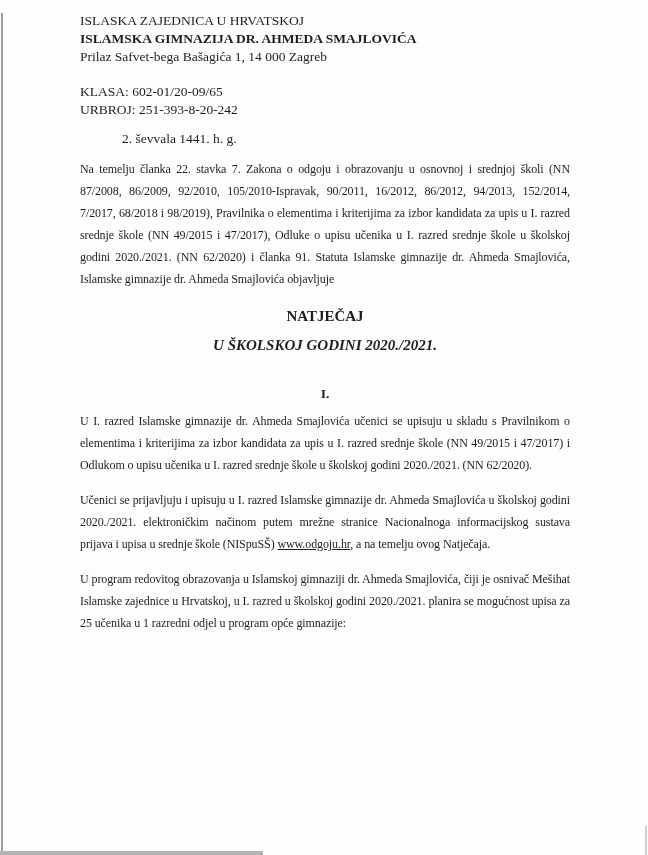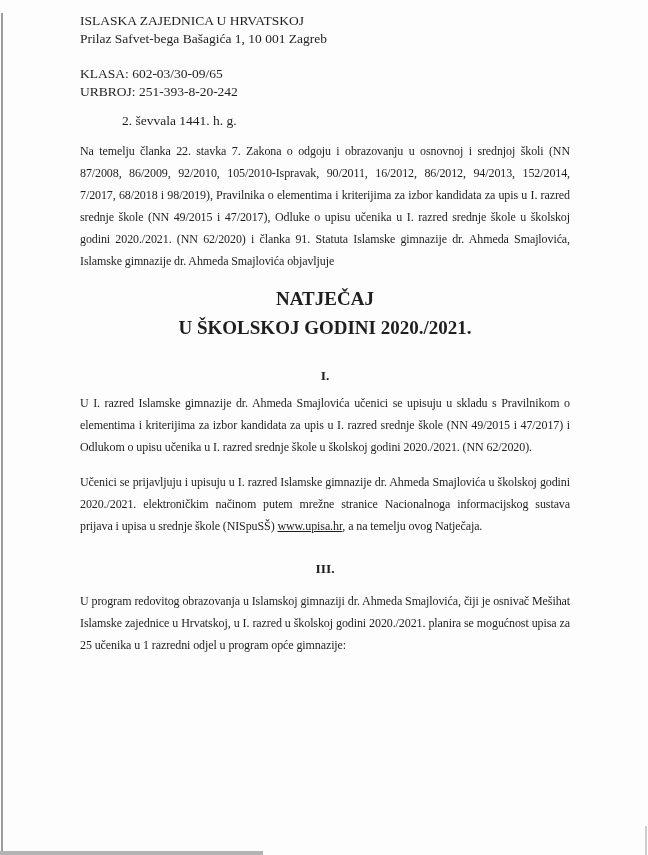--- a/index.html
+++ b/index.html
@@ -22,25 +22,25 @@
   .date-block{margin-top:11px;}
   .indent{padding-left:42px;}
   .para{
     font-size:12px;line-height:22px;
     text-align:justify;margin:0;
     letter-spacing:-0.1px;
   }
   .intro{margin-top:10px;}
   .title-line{
     text-align:center;font-weight:bold;
-    font-size:19px;line-height:17px;margin:0;
+    font-size:15px;line-height:17px;margin:0;
   }
   .t1{margin-top:18px;}
   .t2{margin-top:10px;}
-  .t3{margin-top:12px;}
+  .t3{margin-top:12px;font-style:italic;}
   .section-num{
     text-align:center;font-weight:bold;
     font-size:13.5px;line-height:16px;margin:0;
   }
   .s1{margin-top:32px;}
   .sp1{margin-top:8px;}
   .s2{margin-top:18px;}
   .sp2{margin-top:13px;}
   .s3{margin-top:24px;}
   .sp3{margin-top:13px;}
@@ -56,39 +56,39 @@
 <div class="page">
 
   <div class="edge-left"></div>
   <div class="edge-bottom"></div>
   <div class="edge-right"></div>
 
   <div class="content">
 
     <div>
       <div class="hdr-line">ISLASKA ZAJEDNICA U HRVATSKOJ</div>
-      <div class="hdr-line">Prilaz Safvet-bega Bašagića 1, 10 001 Zagreb</div>
+      <div class="hdr-line bold">ISLAMSKA GIMNAZIJA DR. AHMEDA SMAJLOVIĆA</div>
+      <div class="hdr-line">Prilaz Safvet-bega Bašagića 1, 14 000 Zagreb</div>
     </div>
 
     <div class="ref-block">
-      <div class="hdr-line">KLASA: 602-03/30-09/65</div>
+      <div class="hdr-line">KLASA: 602-01/20-09/65</div>
       <div class="hdr-line">URBROJ: 251-393-8-20-242</div>
     </div>
 
     <div class="date-block">
       <div class="hdr-line indent">2. ševvala 1441. h. g.</div>
     </div>
 
     <p class="para intro">Na temelju članka 22. stavka 7. Zakona o odgoju i obrazovanju u osnovnoj i srednjoj školi (NN 87/2008, 86/2009, 92/2010, 105/2010-Ispravak, 90/2011, 16/2012, 86/2012, 94/2013, 152/2014, 7/2017, 68/2018 i 98/2019), Pravilnika o elementima i kriterijima za izbor kandidata za upis u I. razred srednje škole (NN 49/2015 i 47/2017), Odluke o upisu učenika u I. razred srednje škole u školskoj godini 2020./2021. (NN 62/2020) i članka 91. Statuta Islamske gimnazije dr. Ahmeda Smajlovića, Islamske gimnazije dr. Ahmeda Smajlovića objavljuje</p>
 
     <p class="title-line t1">NATJEČAJ</p>
     <p class="title-line t3">U ŠKOLSKOJ GODINI 2020./2021.</p>
 
     <p class="section-num s1">I.</p>
     <p class="para sp1">U I. razred Islamske gimnazije dr. Ahmeda Smajlovića učenici se upisuju u skladu s Pravilnikom o elementima i kriterijima za izbor kandidata za upis u I. razred srednje škole (NN 49/2015 i 47/2017) i Odlukom o upisu učenika u I. razred srednje škole u školskoj godini 2020./2021. (NN 62/2020).</p>
 
-    <p class="para sp2"><span>Učenici se prijavljuju i upisuju u I. razred Islamske gimnazije dr. Ahmeda Smajlovića u školskoj godini 2020./2021. elektroničkim načinom putem mrežne stranice Nacionalnoga informacijskog sustava prijava i upisa u srednje škole (NISpuSŠ) </span><a class="doc-link">www.upisa.hr</a><span>, a na temelju ovog Natječaja.</span></p>
+    <p class="para sp2"><span>Učenici se prijavljuju i upisuju u I. razred Islamske gimnazije dr. Ahmeda Smajlovića u školskoj godini 2020./2021. elektroničkim načinom putem mrežne stranice Nacionalnoga informacijskog sustava prijava i upisa u srednje škole (NISpuSŠ) </span><a class="doc-link">www.odgoju.hr</a><span>, a na temelju ovog Natječaja.</span></p>
 
-    <p class="section-num s3">III.</p>
     <p class="para sp3">U program redovitog obrazovanja u Islamskoj gimnaziji dr. Ahmeda Smajlovića, čiji je osnivač Mešihat Islamske zajednice u Hrvatskoj, u I. razred u školskoj godini 2020./2021. planira se mogućnost upisa za 25 učenika u 1 razredni odjel u program opće gimnazije:</p>
 
   </div>
 </div>
 
 </body></html>

